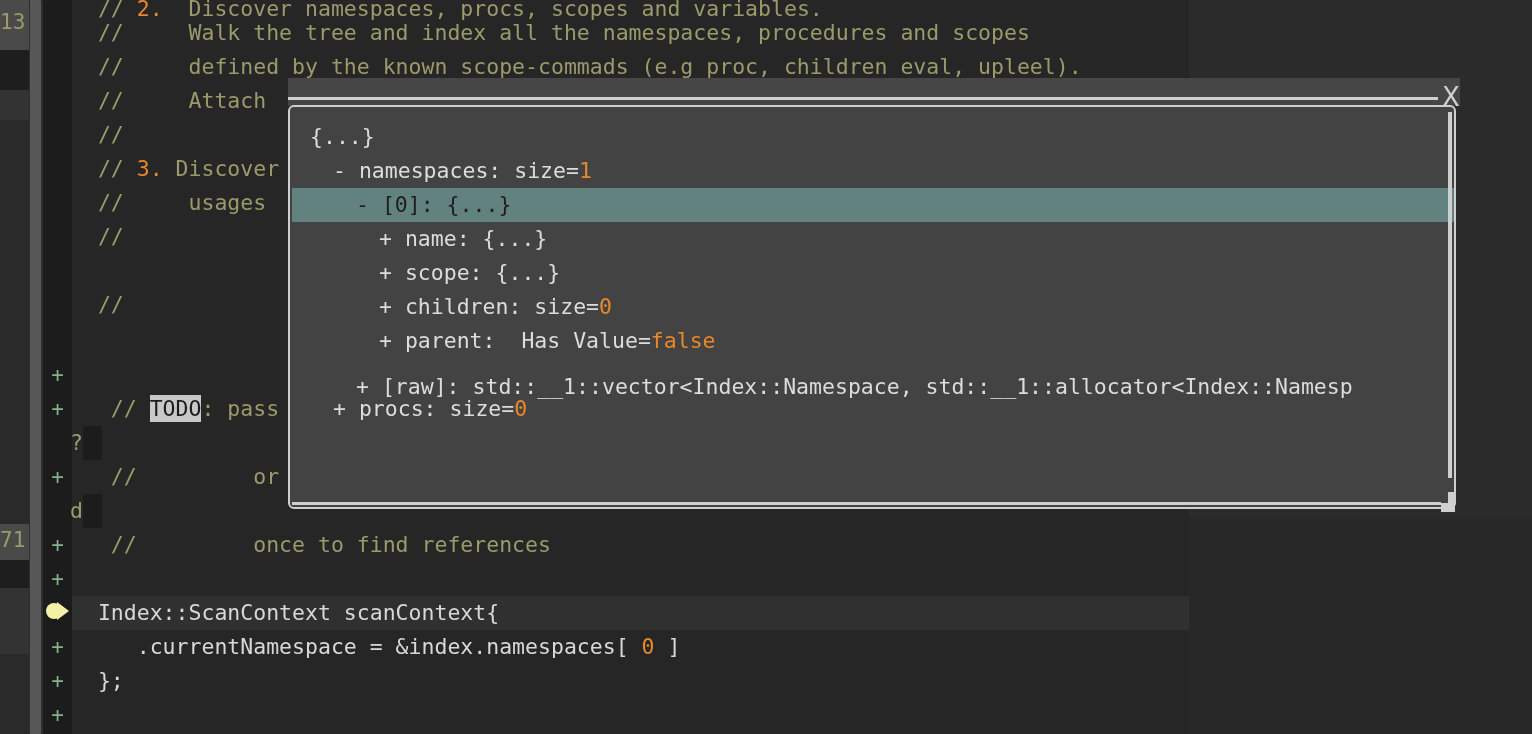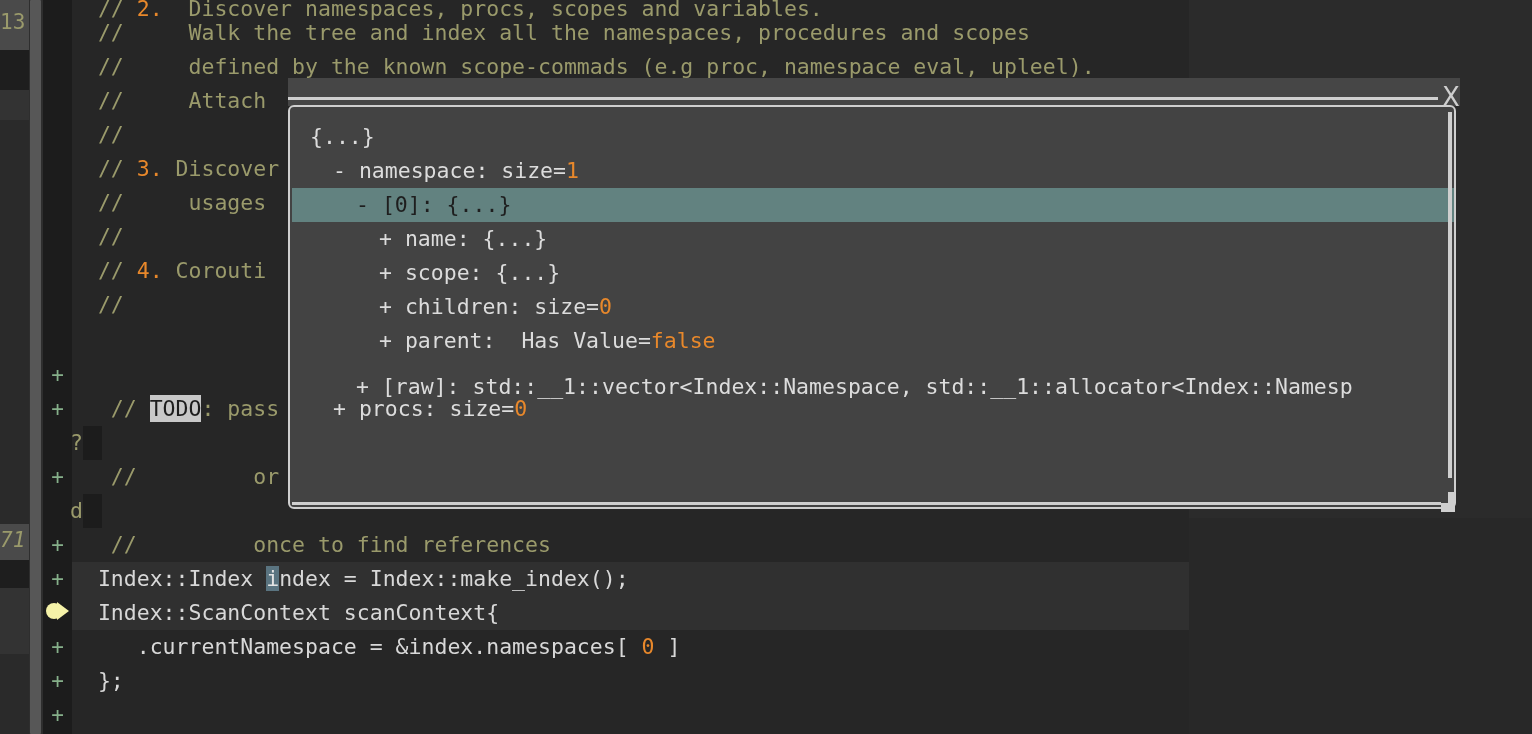--- a/index.html
+++ b/index.html
@@ -263,68 +263,66 @@
 
   <div class="minimap">
     <div class="minimap-band" style="top:0;height:10px;"></div>
     <div class="minimap-band" style="top:10px;height:40px;"></div>
     <div class="minimap-dark" style="top:50px;height:40px;"></div>
     <div class="minimap-mid" style="top:90px;height:30px;"></div>
     <div class="minimap-band" style="top:524px;height:36px;"></div>
     <div class="minimap-dark" style="top:560px;height:28px;"></div>
     <div class="minimap-mid" style="top:588px;height:66px;"></div>
   <div class="minimap-num" style="top: 12px;">13</div>
-      <div class="minimap-num" style="top: 530px; font-style: italic;">71</div>
+      <div class="minimap-num" style="top: 530px;">71</div>
     </div>
 
   <div class="vscroll-track">
   </div>
   <div class="vscroll-thumb" style="top:0;height:734px;"></div>
 
   <div class="gutter"></div>
 
   <div class="right-pane"></div>
   <div class="right-pane-split" style="top:0;height:518px;"></div>
   <div class="right-pane-split" style="top:520px;height:214px;background:#282828;"></div>
   <div class="scroll-dot" style="left:1168px;top:70px;"></div>
 
   <div class="code-area" id="code-area">
       <div class="code-line" style="top: -8px;"><span class="cmt">  // </span><span class="num">2.</span><span class="cmt">  Discover namespaces, procs, scopes and variables.</span></div>
       <div class="code-line" style="top: 16px;"><span class="cmt">  //     Walk the tree and index all the namespaces, procedures and scopes</span></div>
-      <div class="code-line" style="top: 50px;"><span class="cmt">  //     defined by the known scope-commads (e.g proc, namespace eval, upleel).</span></div>
+      <div class="code-line" style="top: 50px;"><span class="cmt">  //     defined by the known scope-commads (e.g proc, children eval, upleel).</span></div>
       <div class="code-line" style="top: 84px;"><span class="cmt">  //     Attach</span></div>
       <div class="code-line" style="top: 118px;"><span class="cmt">  //</span></div>
       <div class="code-line" style="top: 152px;"><span class="cmt">  // </span><span class="num">3.</span><span class="cmt"> Discover</span></div>
       <div class="code-line" style="top: 186px;"><span class="cmt">  //     usages</span></div>
       <div class="code-line" style="top: 220px;"><span class="cmt">  //</span></div>
-      <div class="code-line" style="top: 254px;"><span class="cmt">  // </span><span class="num">4.</span><span class="cmt"> Corouti</span></div>
       <div class="code-line" style="top: 288px;"><span class="cmt">  //</span></div>
       <div class="code-line" style="top: 392px;"><span class="cmt">   // </span><span class="todo-badge">TODO</span><span class="cmt">: pass</span></div>
       <div class="code-line" style="top: 460px;"><span class="cmt">   //         or m</span></div>
       <div class="code-line" style="top: 528px;"><span class="cmt">   //         once to find references</span></div>
-      <div class="code-line hl" style="top: 562px;"><span class="plain">  Index::Index </span><span class="cursor-sel">i</span><span class="plain">ndex = Index::make_index();</span></div>
       <div class="code-line hl" style="top: 596px;"><span class="plain">  Index::ScanContext scanContext{</span></div>
       <div class="code-line" style="top: 630px;"><span class="plain">     .currentNamespace = &amp;index.namespaces[ </span><span class="num">0</span><span class="plain"> ]</span></div>
       <div class="code-line" style="top: 664px;"><span class="plain">  };</span></div>
     </div>
 
   <div id="stray-layer">
       <div class="stray-block" style="left: 83px; top: 426px;"></div>
       <div class="stray" style="left: 70px; top: 426px;">?</div>
       <div class="stray-block" style="left: 83px; top: 494px;"></div>
       <div class="stray" style="left: 70px; top: 494px;">d</div>
     </div>
 
   <div class="popup-titlebar"></div>
   <div class="popup-titlebar-rule"></div>
   <div class="popup-close">X</div>
 
   <div class="popup" id="popup">
       <div class="popup-row" style="top: 13px; padding-left: 18px;"><span>{...}</span></div>
-      <div class="popup-row" style="top: 47px; padding-left: 41px;"><span>- namespace: size=</span><span class="val">1</span></div>
+      <div class="popup-row" style="top: 47px; padding-left: 41px;"><span>- namespaces: size=</span><span class="val">1</span></div>
       <div class="popup-row selected" style="top: 81px; padding-left: 64px;"><span>- [0]: {...}</span></div>
       <div class="popup-row" style="top: 115px; padding-left: 87px;"><span>+ name: {...}</span></div>
       <div class="popup-row" style="top: 149px; padding-left: 87px;"><span>+ scope: {...}</span></div>
       <div class="popup-row" style="top: 183px; padding-left: 87px;"><span>+ children: size=</span><span class="val">0</span></div>
       <div class="popup-row" style="top: 217px; padding-left: 87px;"><span>+ parent:  Has Value=</span><span class="val">false</span></div>
       <div class="popup-row" style="top: 251px; padding-left: 64px; margin-top: 12px;"><span>+ [raw]: std::__1::vector&lt;Index::Namespace, std::__1::allocator&lt;Index::Namesp</span></div>
       <div class="popup-row" style="top: 285px; padding-left: 41px;"><span>+ procs: size=</span><span class="val">0</span></div>
     </div>
   <div class="popup-vscroll"></div>
   <div class="popup-hscroll"></div>

